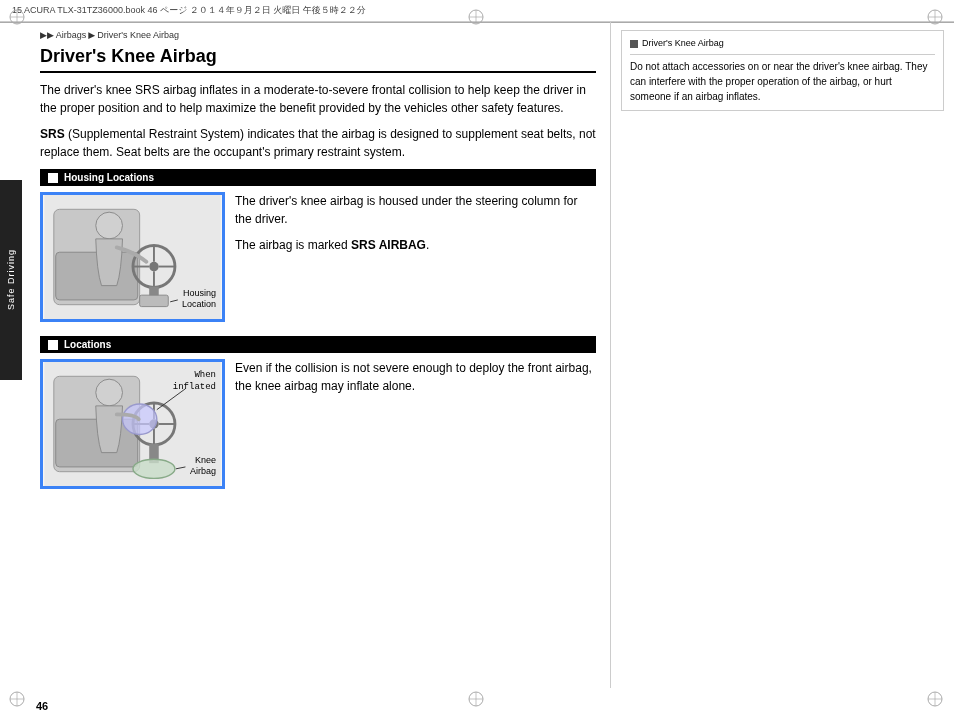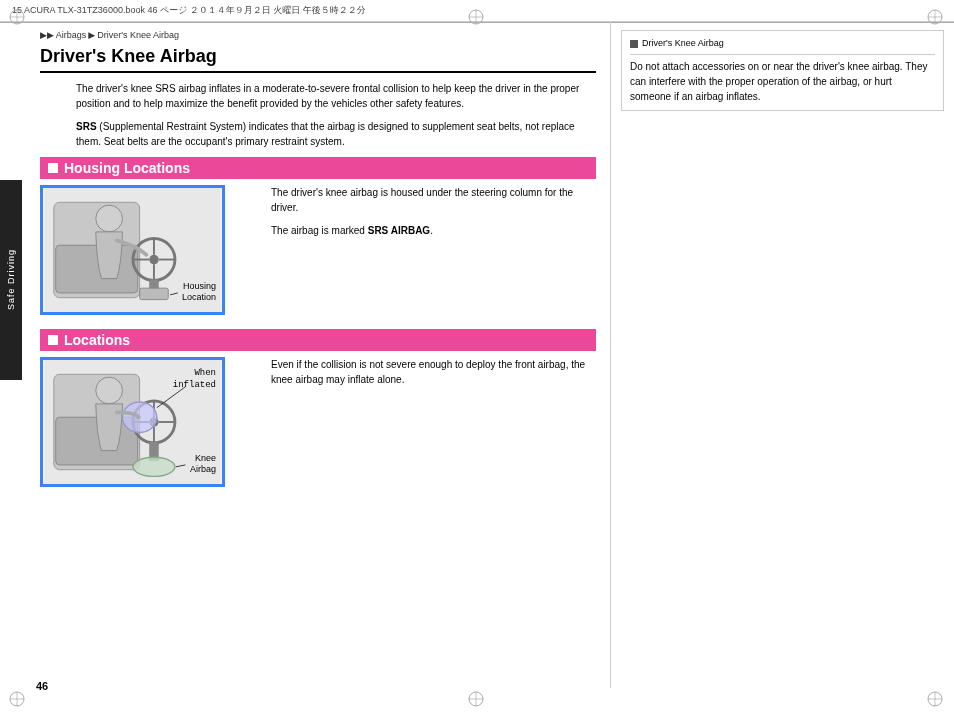--- a/index.html
+++ b/index.html
@@ -91,36 +91,35 @@
     .page-title {
       font-size: 18px;
       font-weight: bold;
       border-bottom: 2px solid #000;
       padding-bottom: 4px;
       margin-bottom: 8px;
     }
 
     
     .body-text {
-      font-size: 10px;
+      font-size: 12px;
       line-height: 1.5;
       margin-bottom: 8px;
-      margin-left: 36px;
     }
 
     .bold-term {
       font-weight: bold;
     }
 
     
     .section-header {
-      background: #ec4899;
+      background: #000000;
       color: #fff;
       padding: 3px 8px;
-      font-size: 14px;
+      font-size: 10px;
       font-weight: bold;
       margin-bottom: 6px;
       display: flex;
       align-items: center;
       gap: 6px;
     }
     .section-header-square {
       display: inline-block;
       width: 10px;
       height: 10px;
@@ -206,21 +205,21 @@
     .note-title-square {
       display: inline-block;
       width: 8px;
       height: 8px;
       background: #555;
     }
 
     
     .page-number {
       position: absolute;
-      bottom: 26px;
+      bottom: 6px;
       left: 36px;
       font-size: 11px;
       font-weight: bold;
     }
 
     
     .corner-mark {
       position: absolute;
       width: 20px;
       height: 20px;

